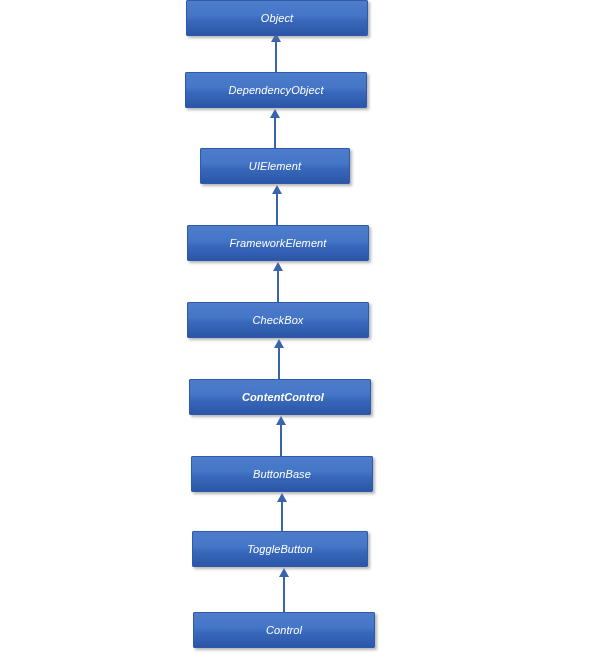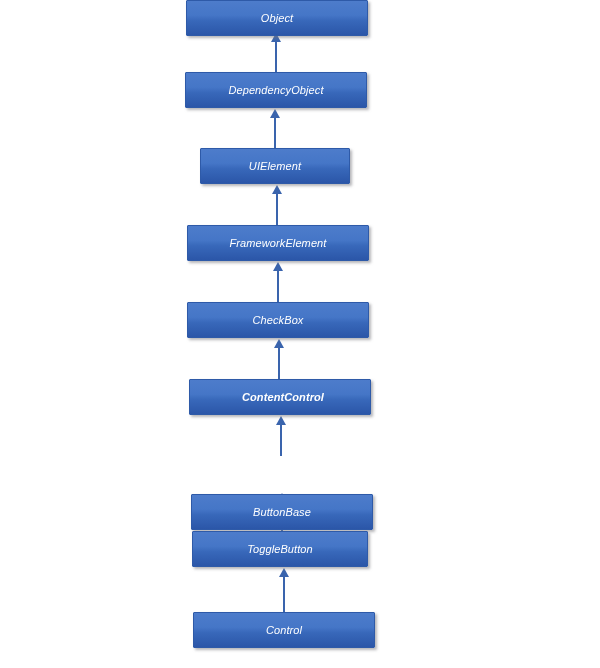--- a/index.html
+++ b/index.html
@@ -121,21 +121,21 @@
     </div>
     <div class="node" style="left: 187px; top: 225px; width: 182px;">
       <span class="node-label">FrameworkElement</span>
     </div>
     <div class="node" style="left: 187px; top: 302px; width: 182px;">
       <span class="node-label">CheckBox</span>
     </div>
     <div class="node" style="left: 189px; top: 379px; width: 182px;">
       <span class="node-label bold">ContentControl</span>
     </div>
-    <div class="node" style="left: 191px; top: 456px; width: 182px; margin-top: 38px;">
+    <div class="node" style="left: 191px; top: 456px; width: 182px;">
       <span class="node-label">ButtonBase</span>
     </div>
     <div class="node" style="left: 192px; top: 531px; width: 176px;">
       <span class="node-label">ToggleButton</span>
     </div>
     <div class="node" style="left: 193px; top: 612px; width: 182px;">
       <span class="node-label">Control</span>
     </div>
   </div>
 

